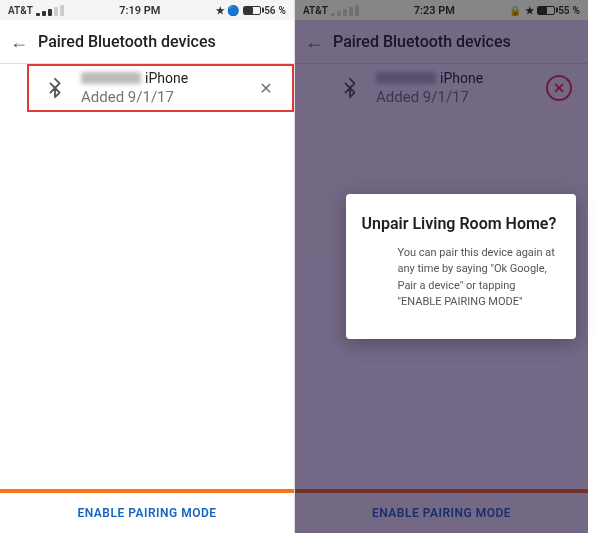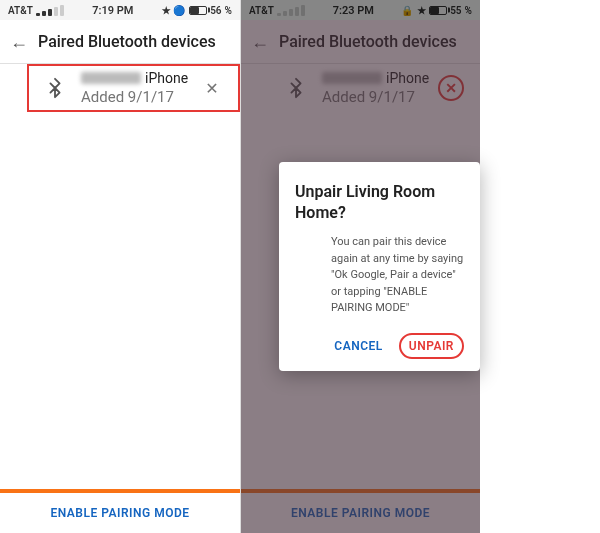--- a/index.html
+++ b/index.html
@@ -7,25 +7,25 @@
       width: 600px;
       height: 533px;
       display: flex;
       font-family: 'Roboto', Arial, sans-serif;
       overflow: hidden;
       background: #fff;
     }
 
     
     .panel {
-      width: 240px;
+      width: 294px;
       height: 533px;
       display: flex;
       flex-direction: column;
-      background: #f9a8d4;
+      background: #6d28d9;
       position: relative;
     }
     .panel.right {
       border-left: 1px solid #ddd;
     }
 
     
     .status-bar {
       height: 20px;
       display: flex;
@@ -357,20 +357,16 @@
   </div>
 
   <div class="bottom-bar">
     <span class="enable-pairing-btn">ENABLE PAIRING MODE</span>
   </div>
 
   <div class="dialog-overlay">
     <div class="dialog">
       <div class="dialog-title">Unpair Living Room Home?</div>
       <div class="dialog-body">You can pair this device again at any time by saying "Ok Google, Pair a device" or tapping "ENABLE PAIRING MODE"</div>
-      <div class="dialog-actions">
-        <span class="dialog-btn-cancel">CANCEL</span>
-        <span class="dialog-btn-unpair">UNPAIR</span>
-      </div>
     </div>
   </div>
 
 </div>
 
 </body></html>

